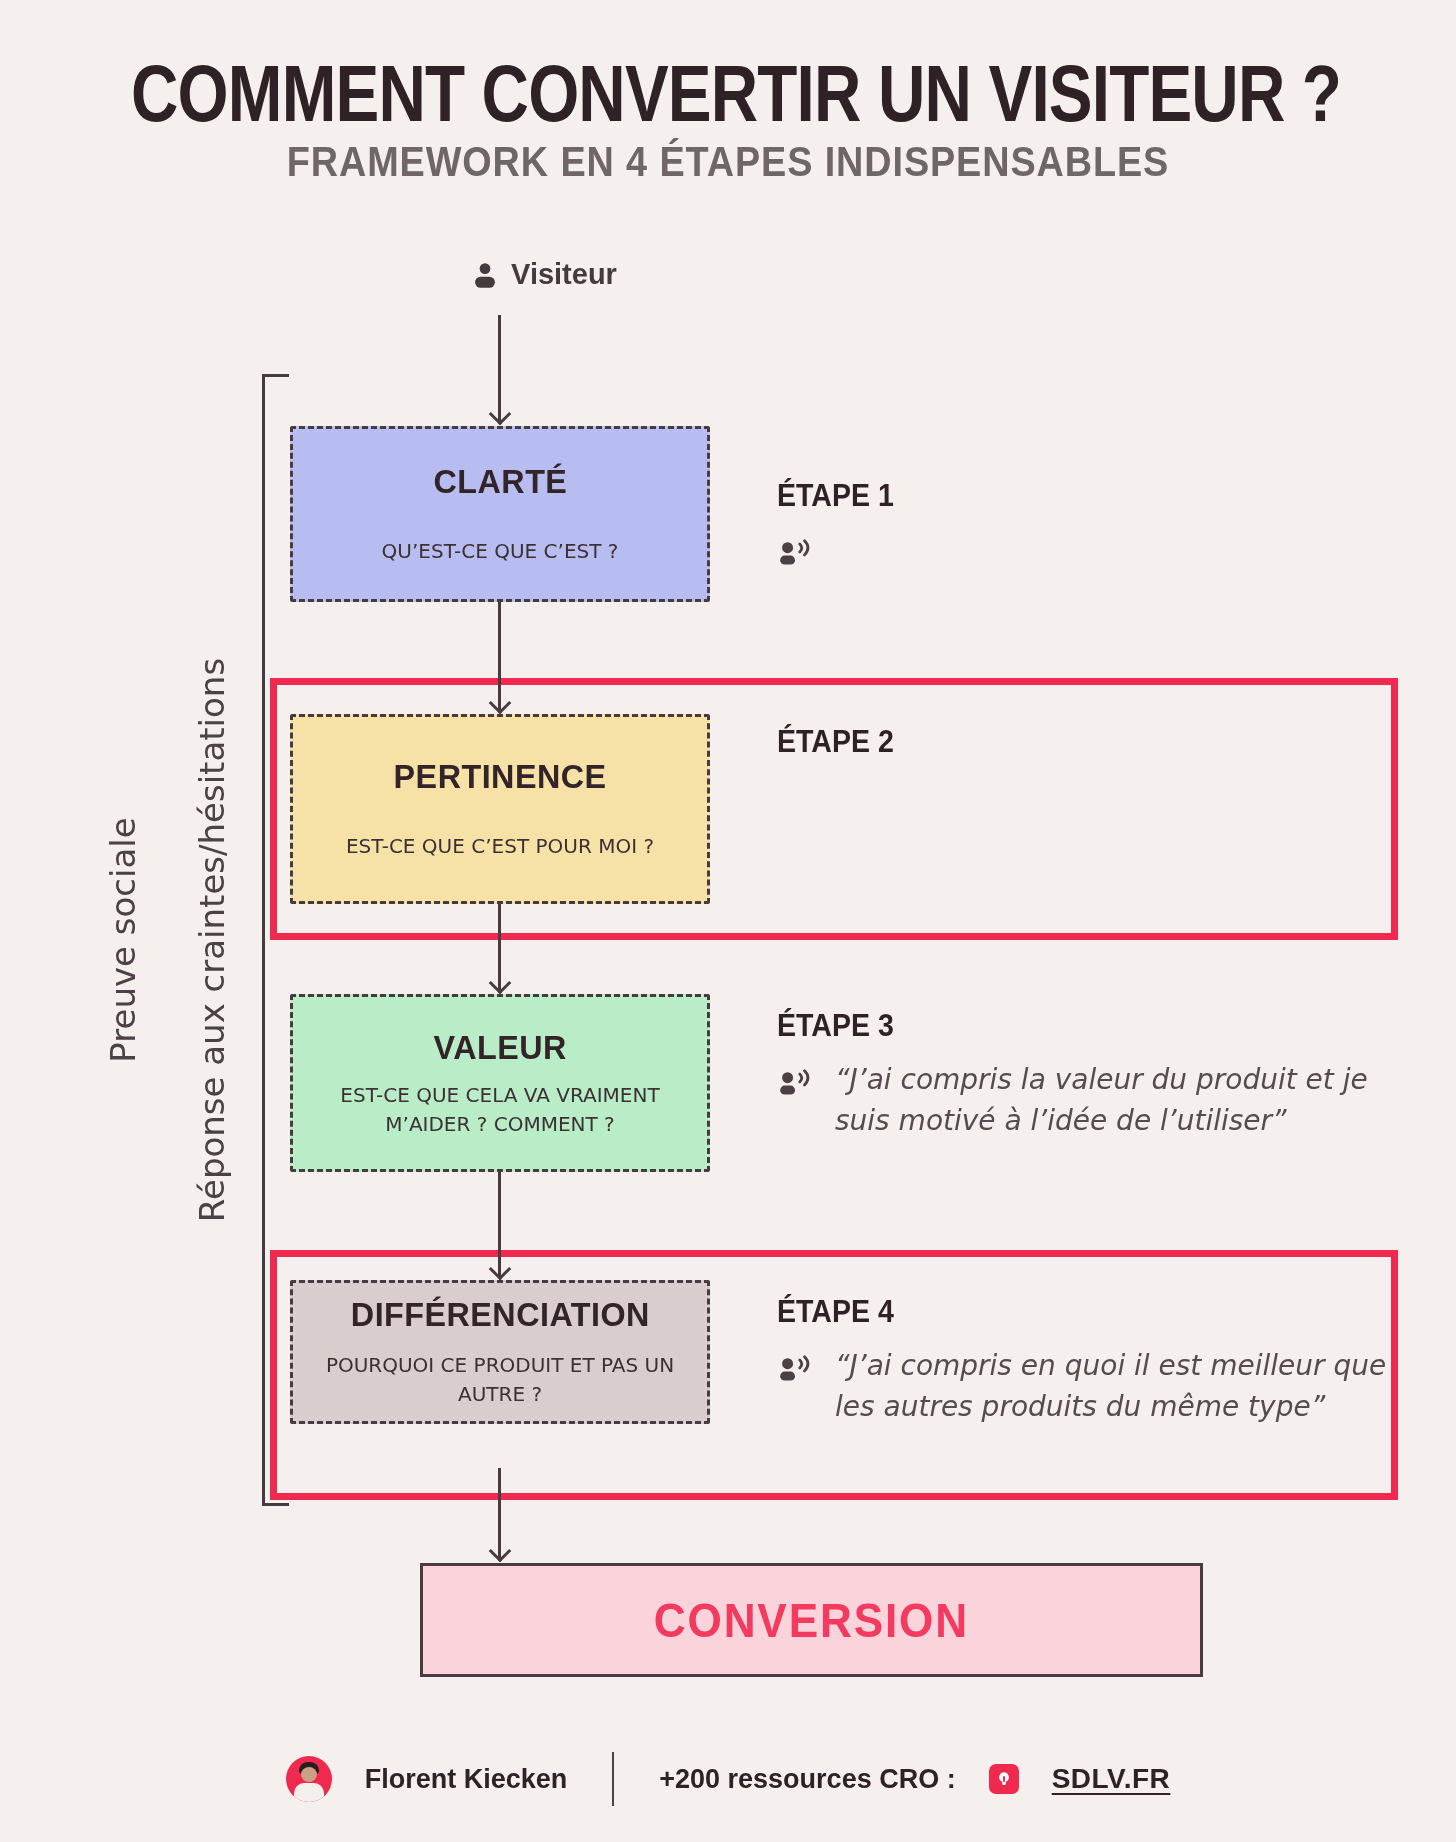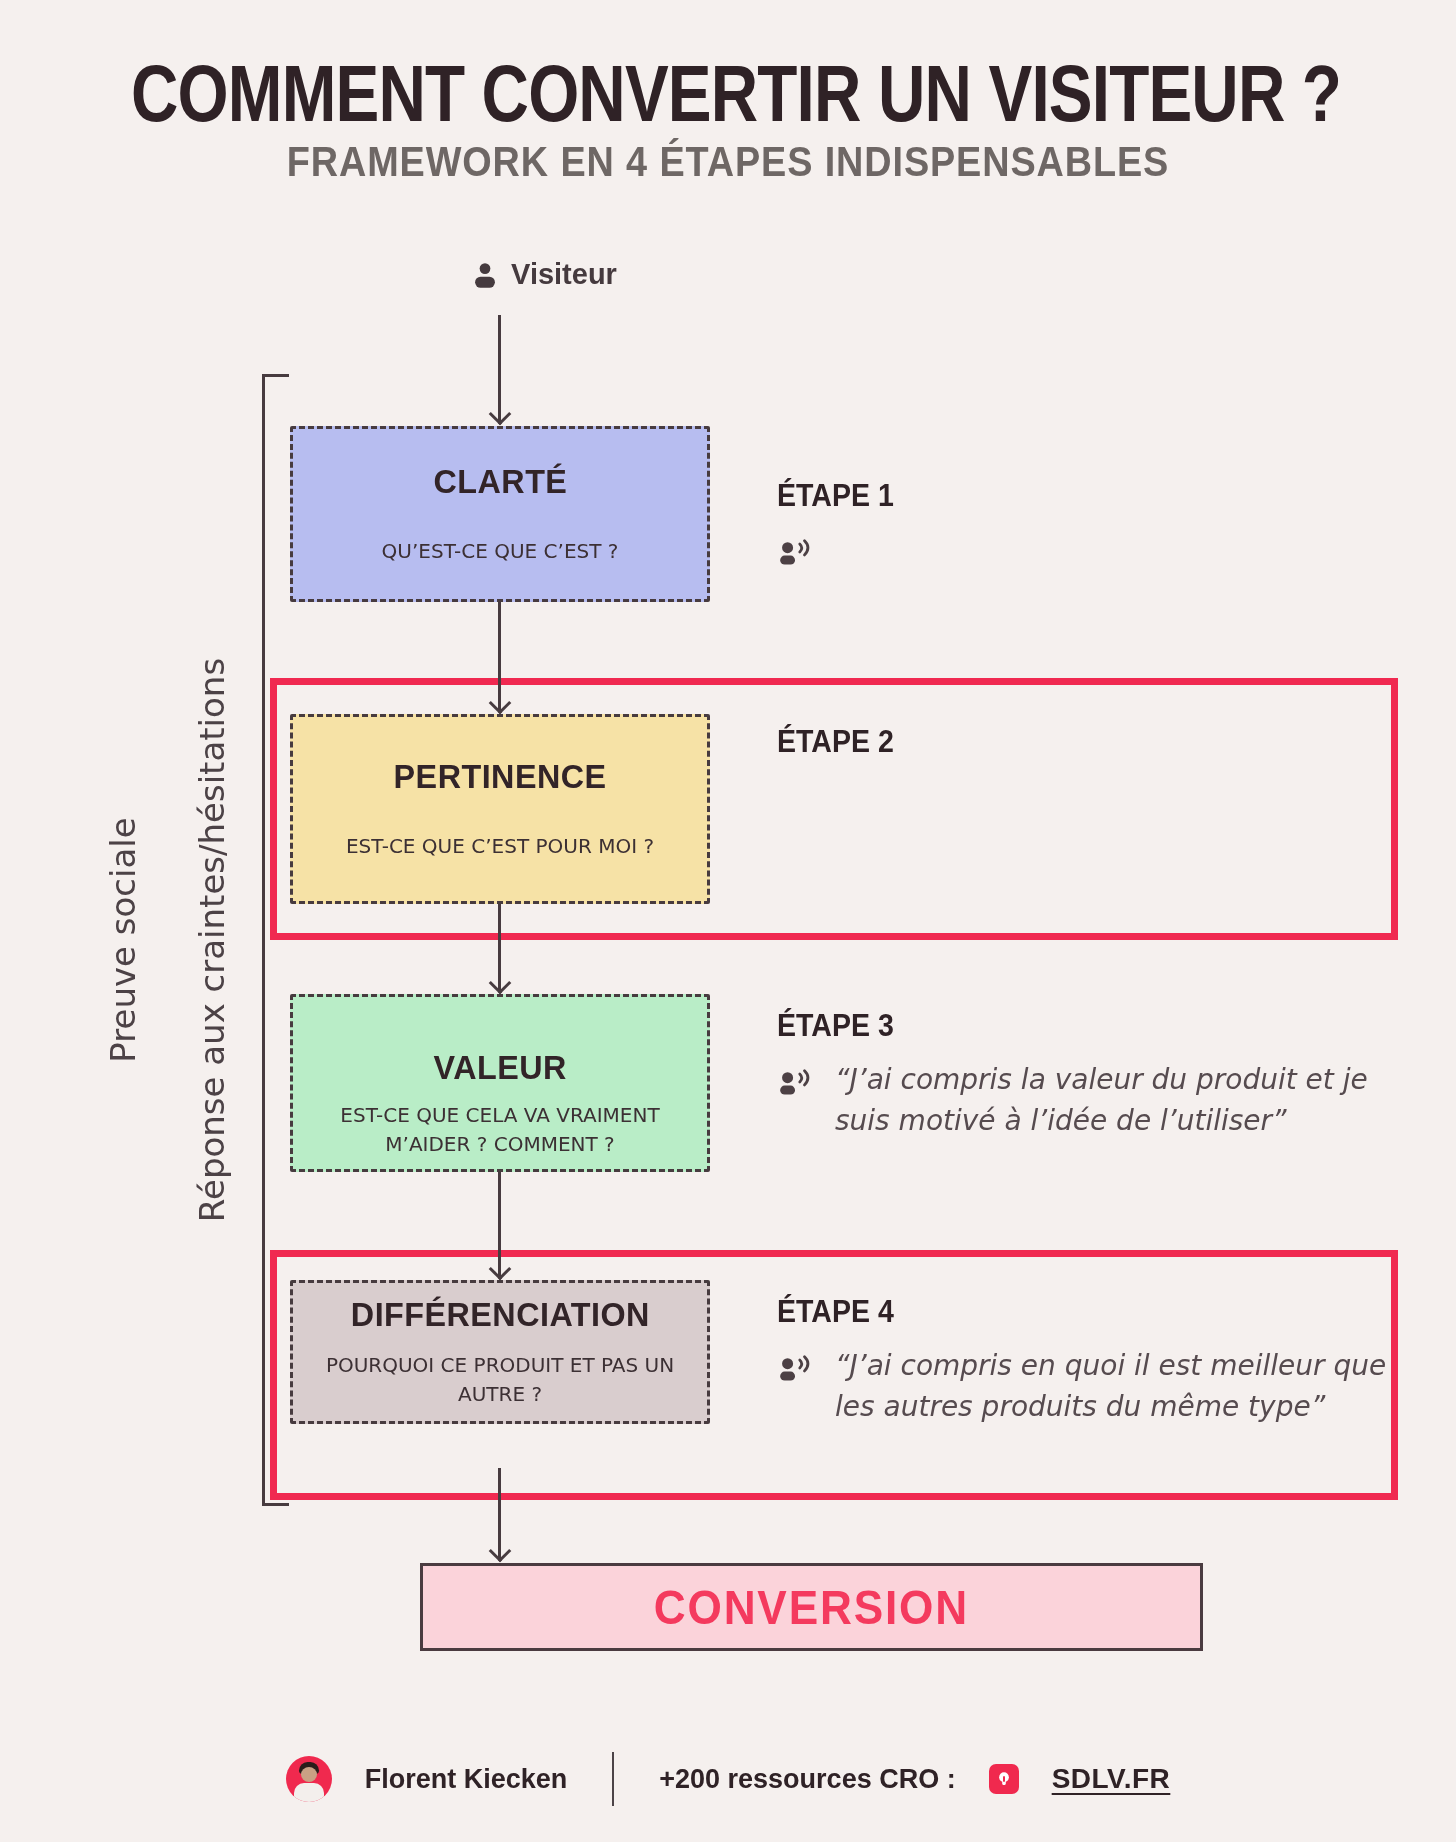--- a/index.html
+++ b/index.html
@@ -59,21 +59,21 @@
   .fbox .fbox-title{
     font-size:34px;font-weight:900;color:#322428;letter-spacing:0.5px;
     transform:scaleX(0.95);transform-origin:center;white-space:nowrap;
   }
   .fbox .fbox-question{
     font-size:20px;color:#3c3034;line-height:1.45;
     font-family:"DejaVu Sans",sans-serif;
   }
   .fbox.clarte{top:426px;height:176px;background:#b7bdf0;}
   .fbox.pertinence{top:714px;height:190px;background:#f6e2a6;}
-  .fbox.valeur{top:994px;height:178px;background:#b9edc7;gap:14px;justify-content:flex-end;}
+  .fbox.valeur{top:994px;height:178px;background:#b9edc7;gap:14px;}
   .fbox.differenciation{top:1280px;height:144px;background:#d9cdce;gap:17px;}
   
   .arrow{
     position:absolute;left:498px;width:3px;background:#473b3f;z-index:3;
   }
   .arrow::after{
     content:"";position:absolute;bottom:-1px;left:50%;
     width:13px;height:13px;border-right:3px solid #473b3f;border-bottom:3px solid #473b3f;
     transform:translateX(-50%) rotate(45deg);transform-origin:center;
   }
@@ -93,21 +93,21 @@
     transform:scaleX(0.92);transform-origin:left;white-space:nowrap;
   }
   .quote-row{display:flex;align-items:flex-start;gap:22px;margin-top:16px;}
   .quote-row svg{flex:0 0 auto;margin-top:8px;}
   .quote-text{
     font-family:"DejaVu Sans",sans-serif;font-style:italic;
     font-size:28px;color:#564b4f;line-height:1.45;max-width:560px;
   }
   
   .conversion{
-    position:absolute;left:420px;top:1563px;width:783px;height:88px;
+    position:absolute;left:420px;top:1563px;width:783px;height:114px;
     background:#fbd3da;border:3px solid #4a3b40;box-sizing:border-box;
     display:flex;align-items:center;justify-content:center;z-index:2;
   }
   .conversion span{
     font-size:48px;font-weight:900;color:#f43a5e;letter-spacing:2px;
     transform:scaleX(0.92);transform-origin:center;white-space:nowrap;
   }
   
   .footer{
     position:absolute;left:0;top:1752px;width:100%;

